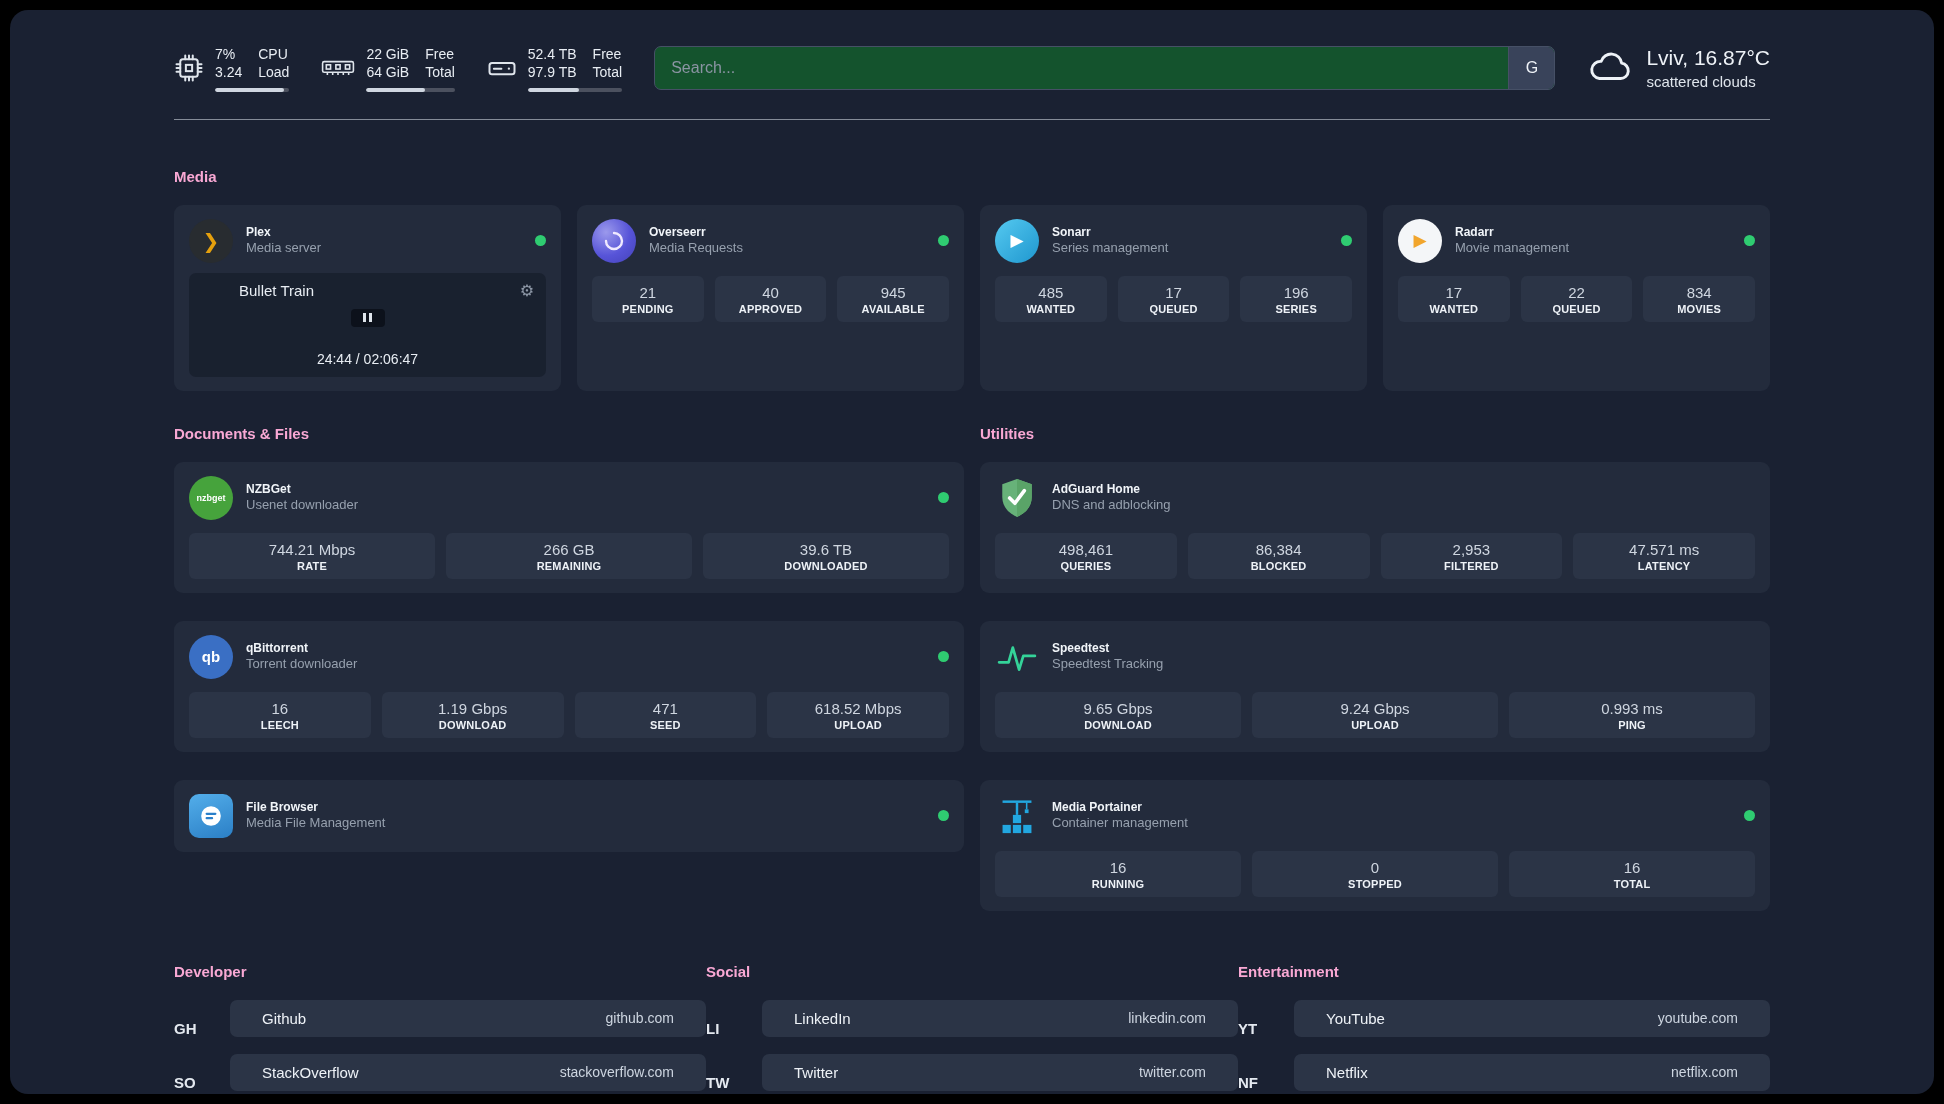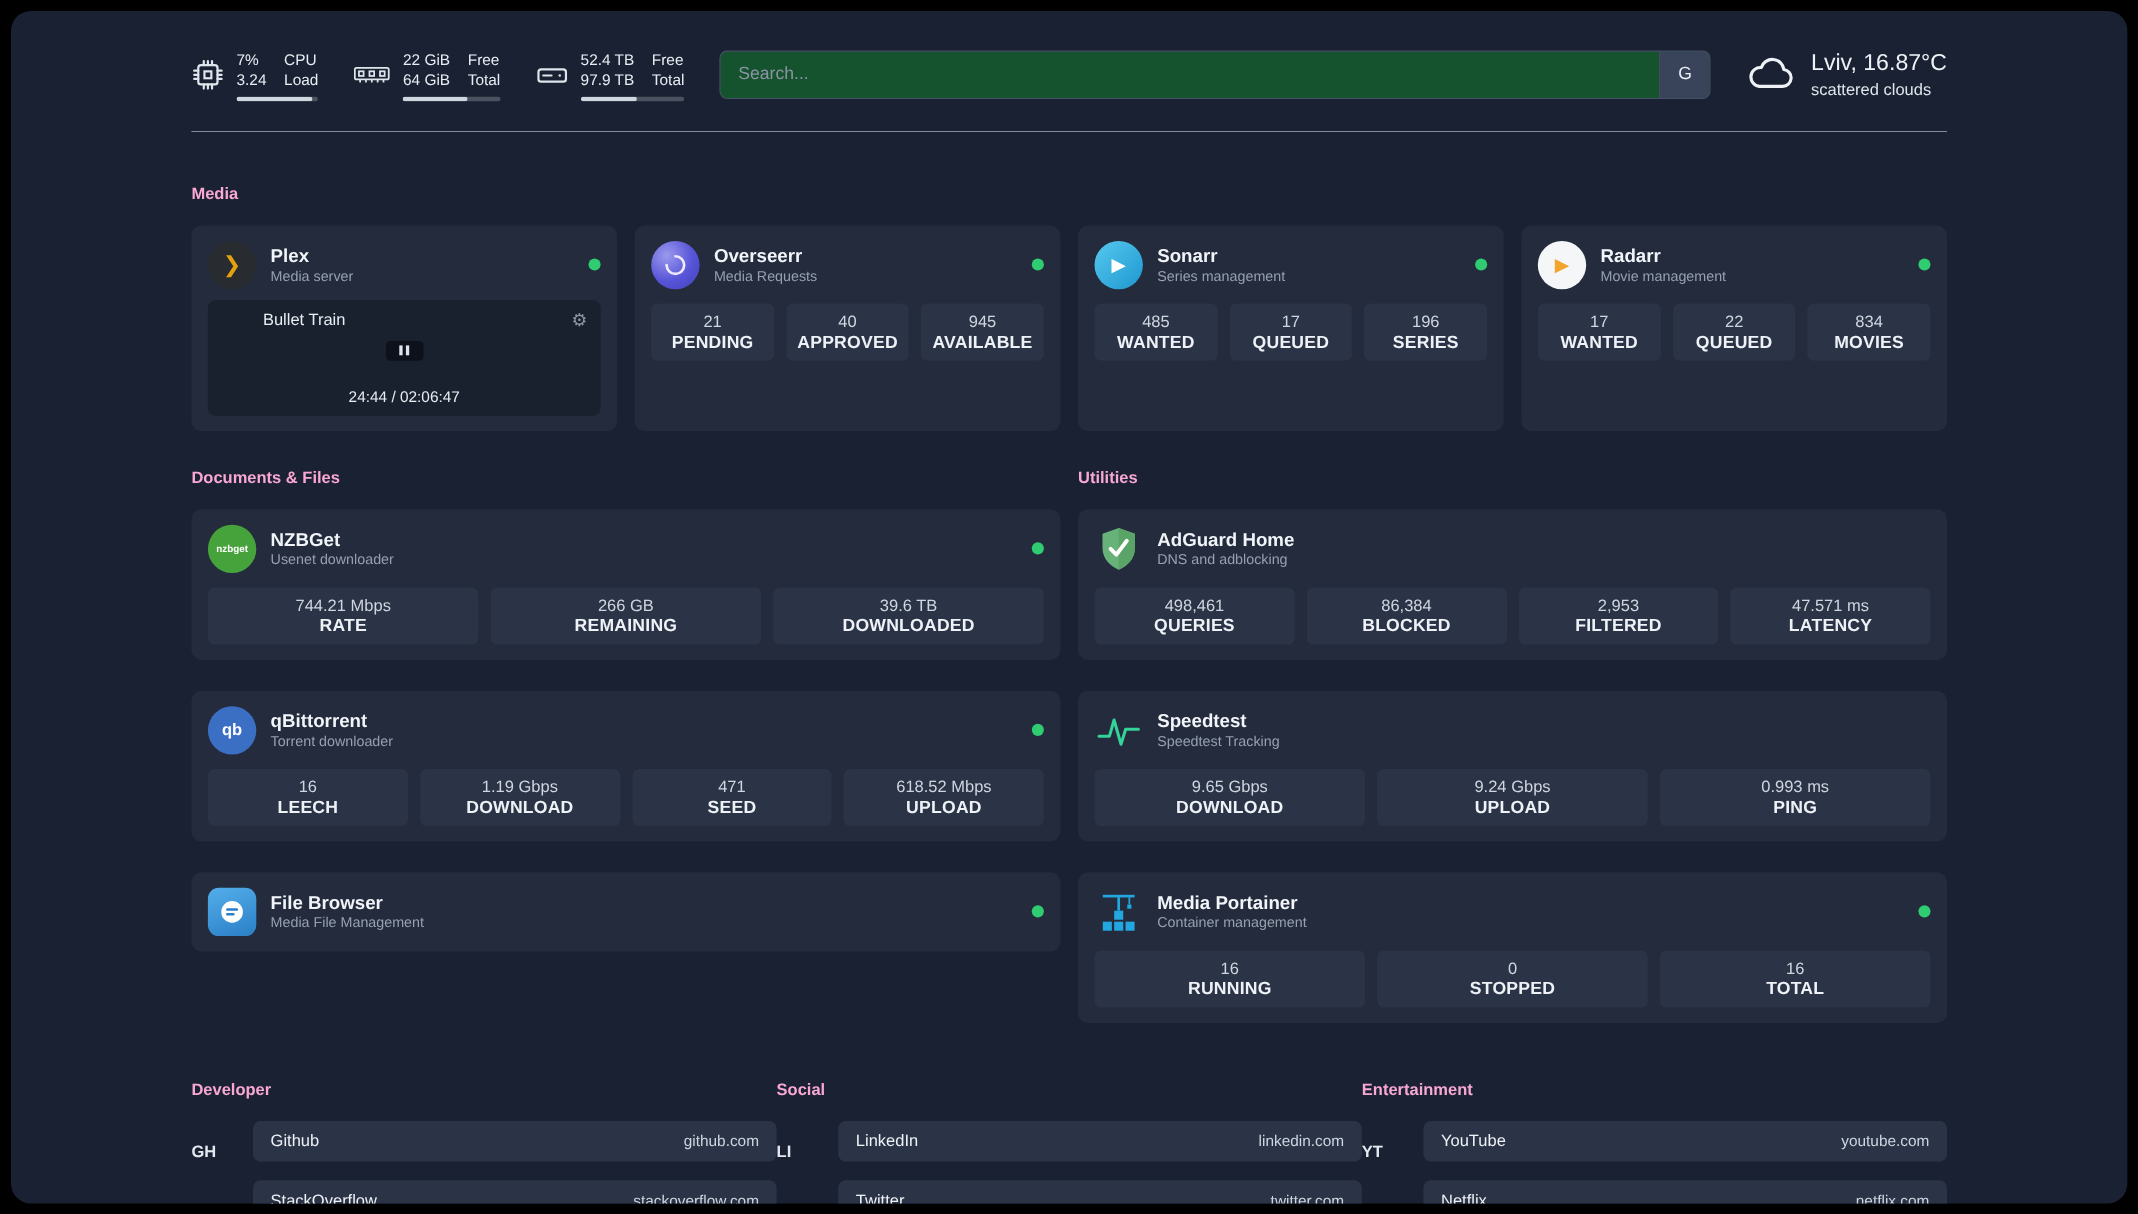--- a/index.html
+++ b/index.html
@@ -30,27 +30,27 @@
   h2{font-size:15px;font-weight:600;color:#f9a8d4;margin:0 0 20px 0;}
   .section-media{margin-top:48px;}
   .grid4{display:grid;grid-template-columns:repeat(4,1fr);gap:16px;}
   .grid2{display:grid;grid-template-columns:1fr 1fr;gap:16px;margin-top:34px;}
   .stack{display:flex;flex-direction:column;gap:28px;}
 
   .card{background:#232b3c;border-radius:9px;padding:14px 15px;}
   .card-head{display:flex;align-items:center;gap:13px;}
   .app-icon{width:44px;height:44px;border-radius:50%;display:flex;align-items:center;justify-content:center;flex:none;overflow:hidden;}
   .app-text{display:flex;flex-direction:column;min-width:0;}
-  .app-name{font-size:17px;font-weight:600;color:#f1f5f9;line-height:1.25;white-space:nowrap;}
+  .app-name{font-size:12px;font-weight:600;color:#f1f5f9;line-height:1.25;white-space:nowrap;}
   .app-sub{font-size:13px;color:#96a0ae;line-height:1.3;white-space:nowrap;}
   .dot{width:11px;height:11px;border-radius:50%;background:#2fcc71;margin-left:auto;flex:none;}
   .tiles{display:flex;gap:11px;margin-top:13px;}
   .tile{flex:1;background:#2b3446;border-radius:6px;padding:8px 4px 7px;text-align:center;min-width:0;}
   .tile-value{font-size:15px;color:#cfd6e0;white-space:nowrap;}
-  .tile-label{font-size:16px;font-weight:700;color:#eef2f7;margin-top:2px;letter-spacing:.2px;white-space:nowrap;}
+  .tile-label{font-size:11px;font-weight:700;color:#eef2f7;margin-top:2px;letter-spacing:.2px;white-space:nowrap;}
 
   
   .media-now{margin-top:10px;background:rgba(10,14,22,.35);border-radius:7px;padding:8px 12px 10px;}
   .media-now-top{display:flex;justify-content:space-between;align-items:center;font-size:15px;color:#e8edf3;margin-left:38px;}
   .gear{color:#8d97a6;font-size:16px;cursor:pointer;}
   .media-now-bottom{display:flex;align-items:center;gap:12px;margin-top:9px;flex-direction:column;}
   .pause-btn{width:34px;height:18px;border-radius:4px;background:#0c111b;display:flex;align-items:center;justify-content:center;gap:3px;cursor:pointer;flex:none;}
   .pause-btn i{width:3px;height:9px;background:#dfe5ec;display:block;}
   .pbar{flex:1;height:4px;background:#49536a;border-radius:2px;overflow:hidden;}
   .pbar-fill{background:#d5dbe4;height:100%;border-radius:2px;}
@@ -69,21 +69,21 @@
   .icon-qb{background:#3a6fc4;}
   .icon-qb span{color:#fff;font-size:15px;font-weight:700;}
   .icon-fb{border-radius:10px;background:linear-gradient(160deg,#53aeea,#2b7fc6);}
   .icon-plain{background:transparent;border-radius:0;}
 
   
   .bookmarks{display:grid;grid-template-columns:repeat(3,1fr);gap:0;margin-top:52px;}
   .bm-rows{display:flex;flex-direction:column;gap:17px;}
   .bm-row{display:flex;align-items:flex-end;cursor:pointer;}
   .bm-abbr{width:56px;flex:none;font-size:15px;font-weight:600;color:#e4e9f0;}
-  .bm-pill{flex:1;display:flex;justify-content:space-between;align-items:center;background:#2b3446;border-radius:7px;padding:10px 16px;min-width:0;}
+  .bm-pill{flex:1;display:flex;justify-content:space-between;align-items:center;background:#2b3446;border-radius:7px;padding:10px 32px;min-width:0;}
   .bm-name{font-size:15px;color:#eef2f7;white-space:nowrap;}
   .bm-url{font-size:14px;color:#cdd5e0;white-space:nowrap;}
 </style>
 </head>
 <body>
 
 <div class="panel">
   <div class="content">
 
     <header class="topbar">

